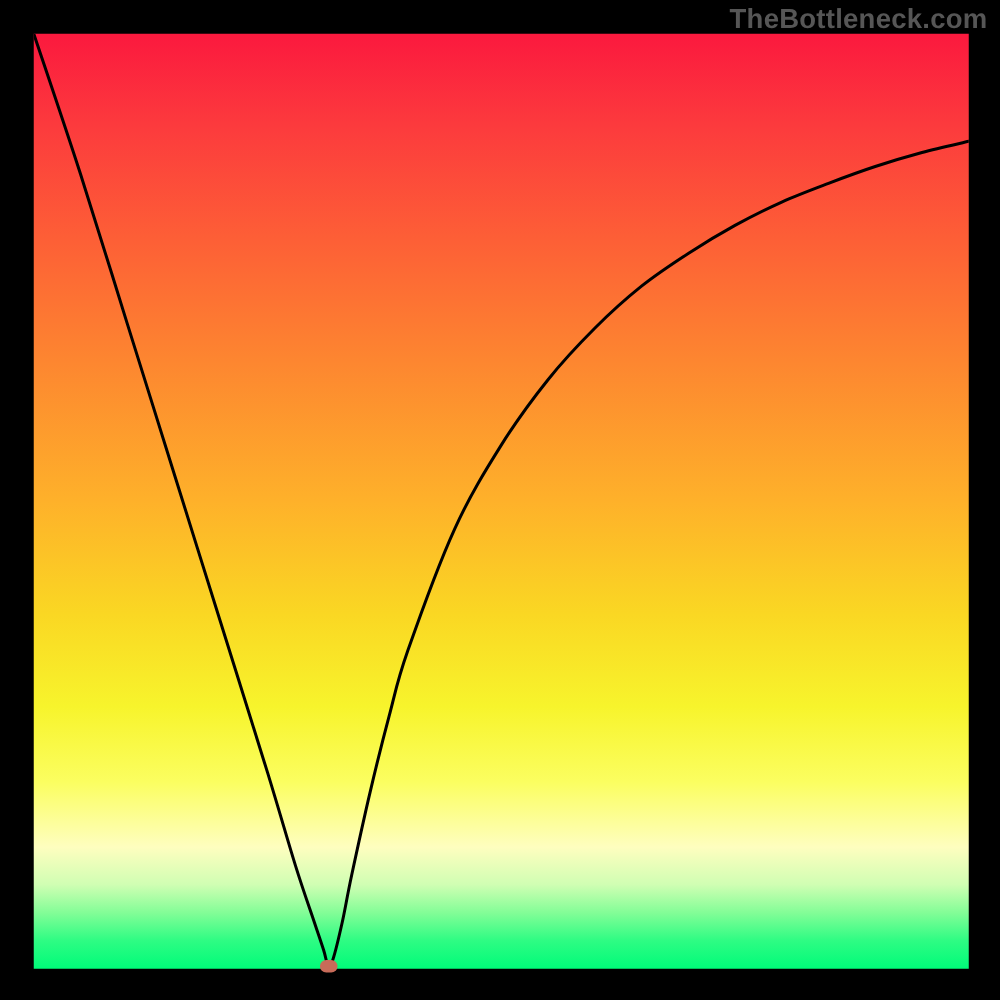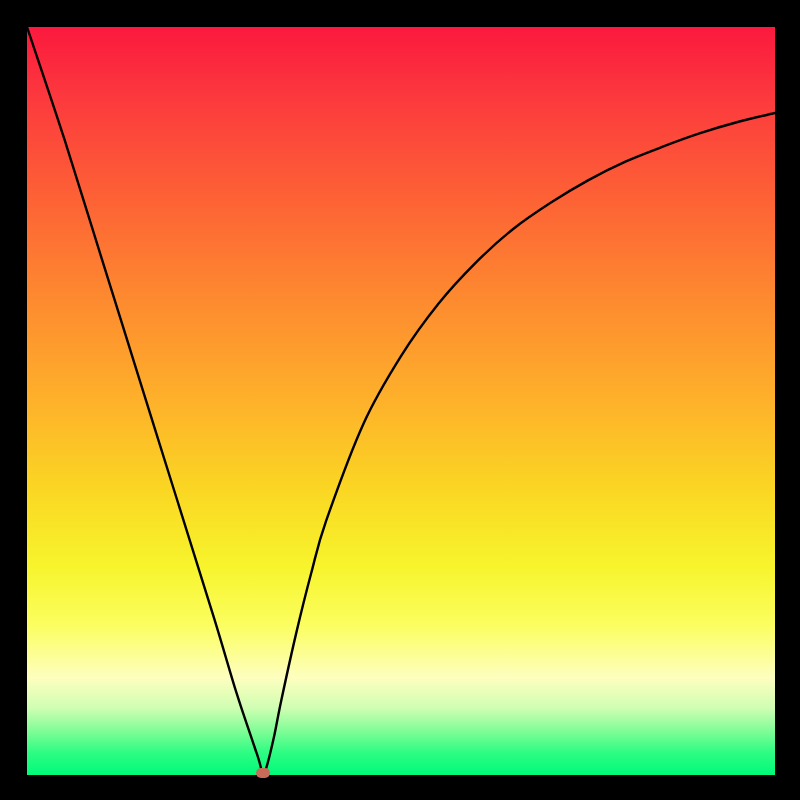--- a/index.html
+++ b/index.html
@@ -61,20 +61,21 @@
     height: 10px;
     border-radius: 5px;
     background: #c86b59;
   }
 </style>
 </head>
 <body>
 
 <div class="frame">
 
+  <div class="attribution">TheBottleneck.com</div>
 
   <div class="plot-area">
     <div class="gradient-bg"></div>
 
     <svg class="curve-svg" viewBox="0 0 748 748" preserveAspectRatio="none">
       <path id="curve-path" fill="none" stroke="#000" stroke-width="2.4" stroke-linejoin="round" stroke-linecap="round" d="M 0.00 0.00 C 6.23 18.70, 24.93 73.55, 37.40 112.20 C 49.87 150.85, 62.33 191.99, 74.80 231.88 C 87.27 271.77, 99.73 311.67, 112.20 351.56 C 124.67 391.45, 137.13 431.35, 149.60 471.24 C 162.07 511.13, 177.03 558.51, 187.00 590.92 C 196.97 623.33, 203.21 645.77, 209.44 665.72 C 215.67 685.67, 220.66 699.38, 224.40 710.60 C 228.14 721.82, 230.01 727.18, 231.88 733.04 C 233.75 738.90, 234.37 744.51, 235.62 745.76 C 236.87 747.00, 237.49 746.38, 239.36 740.52 C 241.23 734.66, 244.35 721.82, 246.84 710.60 C 249.33 699.38, 250.58 690.65, 254.32 673.20 C 258.06 655.75, 264.29 627.07, 269.28 605.88 C 274.27 584.69, 279.25 564.74, 284.24 546.04 C 289.23 527.34, 290.47 518.61, 299.20 493.68 C 307.93 468.75, 324.13 423.87, 336.60 396.44 C 349.07 369.01, 361.53 349.07, 374.00 329.12 C 386.47 309.17, 398.93 292.34, 411.40 276.76 C 423.87 261.18, 436.33 248.09, 448.80 235.62 C 461.27 223.15, 473.73 211.93, 486.20 201.96 C 498.67 191.99, 511.13 183.88, 523.60 175.78 C 536.07 167.68, 548.53 160.20, 561.00 153.34 C 573.47 146.48, 585.93 140.25, 598.40 134.64 C 610.87 129.03, 623.33 124.42, 635.80 119.68 C 648.27 114.94, 660.73 110.33, 673.20 106.22 C 685.67 102.10, 698.13 98.36, 710.60 95.00 C 723.07 91.63, 741.77 87.52, 748.00 86.02"></path>
     </svg>
 
     <div id="min-dot" class="min-dot" style="left: 228.62px; top: 740.756px;"></div>
   </div>

